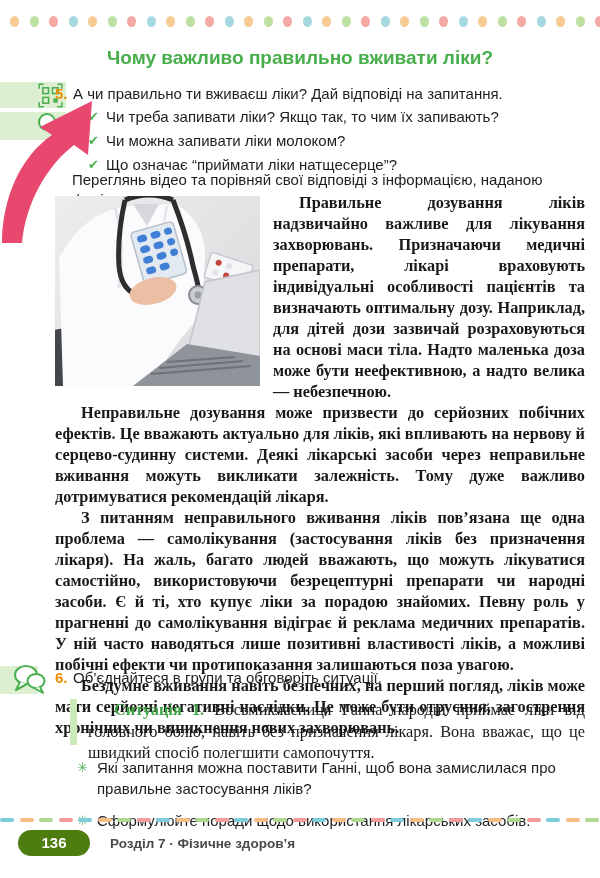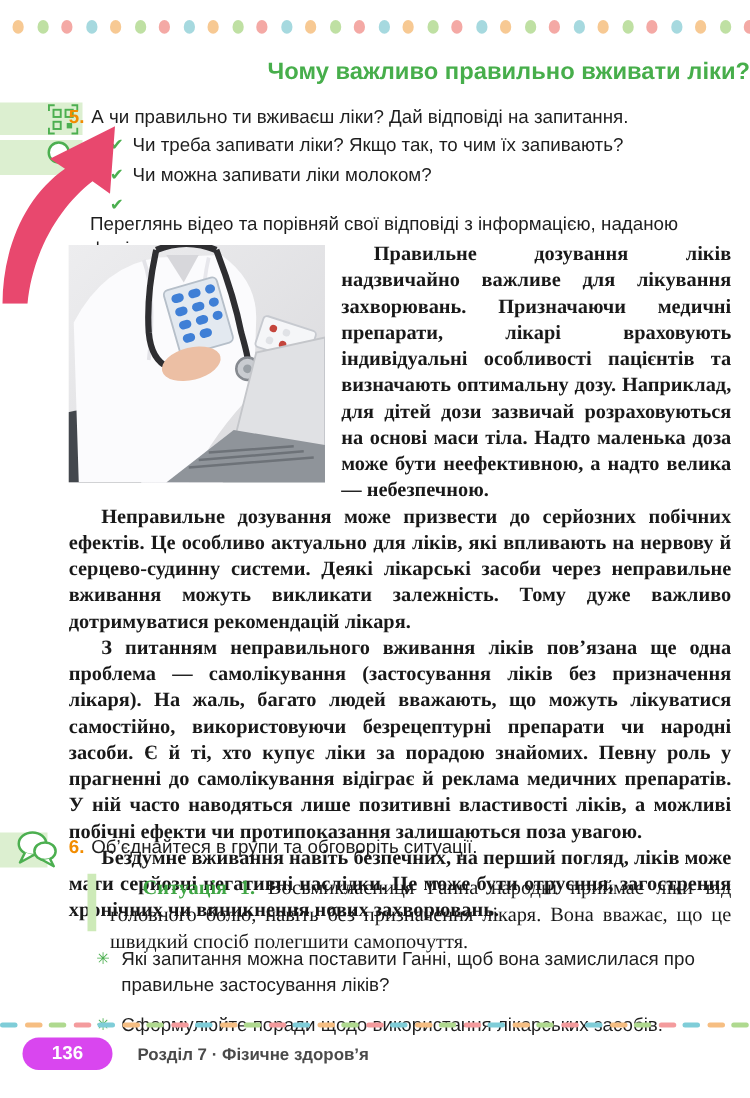--- a/index.html
+++ b/index.html
@@ -14,21 +14,21 @@
 
   
   .dots-row { position:absolute; top:16px; left:10px; right:0; display:flex; gap:10.5px; }
   .dot { width:9px; height:11px; border-radius:50%; flex:0 0 auto; }
   .dash-row { position:absolute; top:818px; left:0; right:0; display:flex; gap:5.5px; }
   .dash { width:14px; height:4px; border-radius:2px; flex:0 0 auto; }
 
   
   .page-title {
     position:absolute; top:47px; left:0; width:100%;
-    text-align:right; font-size:19px; font-weight:bold; color:#47AE4B;
+    text-align:center; font-size:19px; font-weight:bold; color:#47AE4B;
   }
 
   
   .margin-box { position:absolute; left:0; background:#dcefd0; }
   .box-qr   { top:82px;  width:66px; height:26px; }
   .box-lens { top:112px; width:66px; height:28px; }
   .box-chat { top:666px; width:38px; height:28px; }
   .qr-icon   { position:absolute; left:38px; top:83px; }
   .lens-icon { position:absolute; left:34px; top:110px; }
   .chat-icon { position:absolute; left:12px; top:663px; }
@@ -68,21 +68,21 @@
   .sit-label { color:#3FA544; font-weight:bold; }
 
   
   .bullets { position:absolute; left:77px; top:757px; width:509px; }
   .bullet-item { display:flex; margin-bottom:11px; font-size:15px; line-height:21px; }
   .bullet-star { color:#4CAF50; font-family:"DejaVu Sans", sans-serif; font-size:13px; width:20px; flex:0 0 auto; line-height:21px; }
 
   
   .page-badge {
     position:absolute; left:18px; top:830px; width:72px; height:26px;
-    background:#d946ef; border-radius:13px; color:#ffffff;
+    background:#4d7c0f; border-radius:13px; color:#ffffff;
     font-size:15px; font-weight:bold; text-align:center; line-height:26px;
   }
   .chapter {
     position:absolute; left:110px; top:836px;
     font-size:13.5px; font-weight:600; color:#4a4a4a;
   }
 </style>
 </head>
 <body>
 
@@ -155,20 +155,21 @@
   <div class="check-item">
     <span class="check-mark">✔</span>
     <span>Чи треба запивати ліки? Якщо так, то чим їх запивають?</span>
   </div>
   <div class="check-item">
     <span class="check-mark">✔</span>
     <span>Чи можна запивати ліки молоком?</span>
   </div>
   <div class="check-item">
     <span class="check-mark">✔</span>
+    <span>Що означає “приймати ліки натщесерце”?</span>
   </div>
 </div>
 
 <div class="video-note">Переглянь відео та порівняй свої відповіді з інформацією, наданою фахівцем.</div>
 
 <div class="article">
   <div class="photo">
     <svg width="205" height="190" viewBox="0 0 205 190">
       <defs>
         <linearGradient id="bg" x1="0" y1="0" x2="1" y2="1">
@@ -218,21 +219,21 @@
           <circle cx="171" cy="80" r="3" fill="#c4453c"></circle>
       </g>
       <ellipse cx="176" cy="102" rx="19" ry="11" fill="#ecbfa4" transform="rotate(14 176 102)"></ellipse>
 
       <path d="M 124 190 L 150 86 L 205 74 L 205 190 Z" fill="#e0e1e4" stroke="#c4c6ca" stroke-width="1.5"></path>
       <path d="M 78 190 L 132 148 L 205 160 L 205 190 Z" fill="#8f949a"></path>
       <path d="M 96 178 L 196 170 M 104 172 L 188 165 M 112 166 L 180 161" stroke="#6d7278" stroke-width="2" fill="none"></path>
     </svg>
   </div>
   <p>Правильне дозування ліків надзвичайно важливе для лікування захворювань. Призначаючи медичні препарати, лікарі враховують індивідуальні особливості пацієнтів та визначають оптимальну дозу. Наприклад, для дітей дози зазвичай розраховуються на основі маси тіла. Надто маленька доза може бути неефективною, а надто велика — небезпечною.</p>
-  <p>Неправильне дозування може призвести до серйозних побічних ефектів. Це особливо актуально для ліків, які впливають на нервову й серцево-судинну системи. Деякі лікарські засоби через неправильне вживання можуть викликати залежність. Тому дуже важливо дотримуватися рекомендацій лікаря.</p>
+  <p>Неправильне дозування може призвести до серйозних побічних ефектів. Це вважають актуально для ліків, які впливають на нервову й серцево-судинну системи. Деякі лікарські засоби через неправильне вживання можуть викликати залежність. Тому дуже важливо дотримуватися рекомендацій лікаря.</p>
   <p>З питанням неправильного вживання ліків пов’язана ще одна проблема — самолікування (застосування ліків без призначення лікаря). На жаль, багато людей вважають, що можуть лікуватися самостійно, використовуючи безрецептурні препарати чи народні засоби. Є й ті, хто купує ліки за порадою знайомих. Певну роль у прагненні до самолікування відіграє й реклама медичних препаратів. У ній часто наводяться лише позитивні властивості ліків, а можливі побічні ефекти чи протипоказання залишаються поза увагою.</p>
   <p>Бездумне вживання навіть безпечних, на перший погляд, ліків може мати серйозні негативні наслідки. Це може бути отруєння, загострення хронічних чи виникнення нових захворювань.</p>
 </div>
 
 <div class="margin-box box-chat"></div>
 <svg class="chat-icon" width="34" height="32" viewBox="0 0 34 32">
   <ellipse cx="14" cy="12" rx="11" ry="9" fill="#ffffff" stroke="#4CAF50" stroke-width="2"></ellipse>
   <path d="M 8 19 L 4 27 L 15 21" fill="#ffffff" stroke="#4CAF50" stroke-width="2" stroke-linejoin="round"></path>
   <ellipse cx="24" cy="18" rx="8.5" ry="7" fill="#ffffff" stroke="#4CAF50" stroke-width="2"></ellipse>
   <path d="M 28 24 L 31 30 L 22 25" fill="#ffffff" stroke="#4CAF50" stroke-width="2" stroke-linejoin="round"></path>

